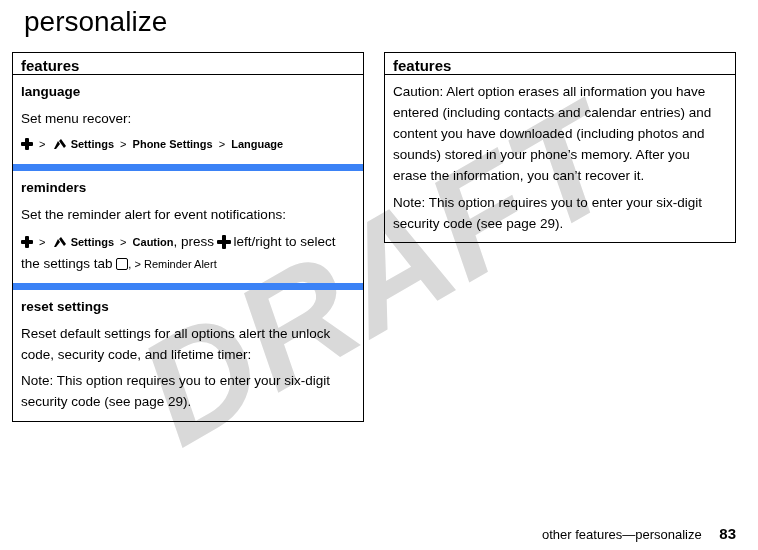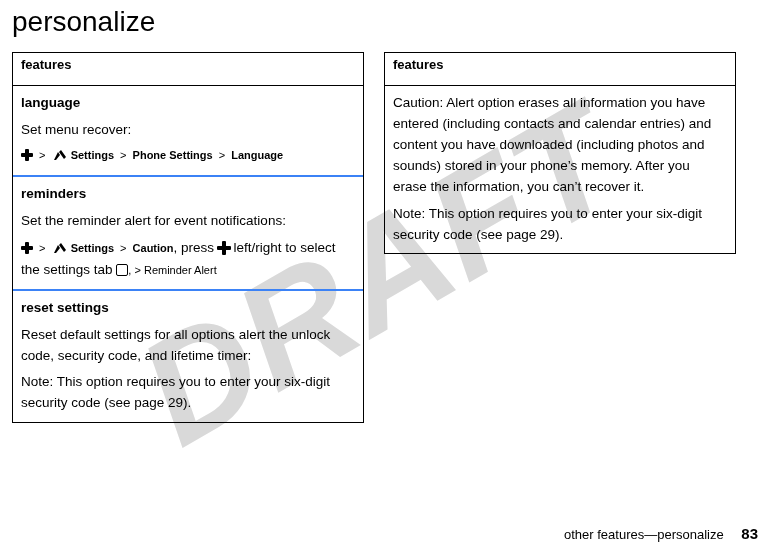--- a/index.html
+++ b/index.html
@@ -25,41 +25,41 @@
     pointer-events: none;
     white-space: nowrap;
   }
   .content {
     position: relative;
     z-index: 1;
   }
   .title {
     font-size: 28px;
     font-weight: 400;
-    margin: 6px 0 14px 12px;
+    margin: 6px 0 14px 24px;
   }
   .columns {
     display: flex;
     gap: 20px;
     padding: 0 12px;
   }
   .col { width: 352px; }
   .box {
     border: 1.5px solid #000;
   }
   .features-head {
     font-weight: 700;
-    font-size: 13px;
-    padding: 4px 8px 13px 8px;
+    font-size: 15px;
+    padding: 4px 8px 0 8px;
     border-bottom: 1.5px solid #000;
     background: #fff;
   }
   .row {
     padding: 7px 8px 8px 8px;
-    border-bottom: 2px solid #3b82f6;
+    border-bottom: 7px solid #3b82f6;
     font-size: 13.5px;
     line-height: 1.55;
     background: transparent;
   }
   .row:last-child { border-bottom: none; }
   .row .head {
     font-weight: 700;
     margin-bottom: 6px;
   }
   .row p { margin-bottom: 6px; }
@@ -86,21 +86,21 @@
   .icon-tools {
     display:inline-block; vertical-align:-3px;
   }
   .icon-tab {
     display:inline-block; vertical-align:-2px; width:12px; height:12px;
     border:1.5px solid #000; border-radius:2px;
   }
   .footer {
     position: absolute;
     bottom: 8px;
-    right: 0;
+    right: 22px;
     font-size: 13px;
     margin-top: 20px;
   }
   .footer .pnum { font-weight:700; margin-left:14px; font-size:15px; }
   .gt { margin: 0 3px; }
 </style>
 </head>
 <body>
 
 <div class="watermark">DRAFT</div>

